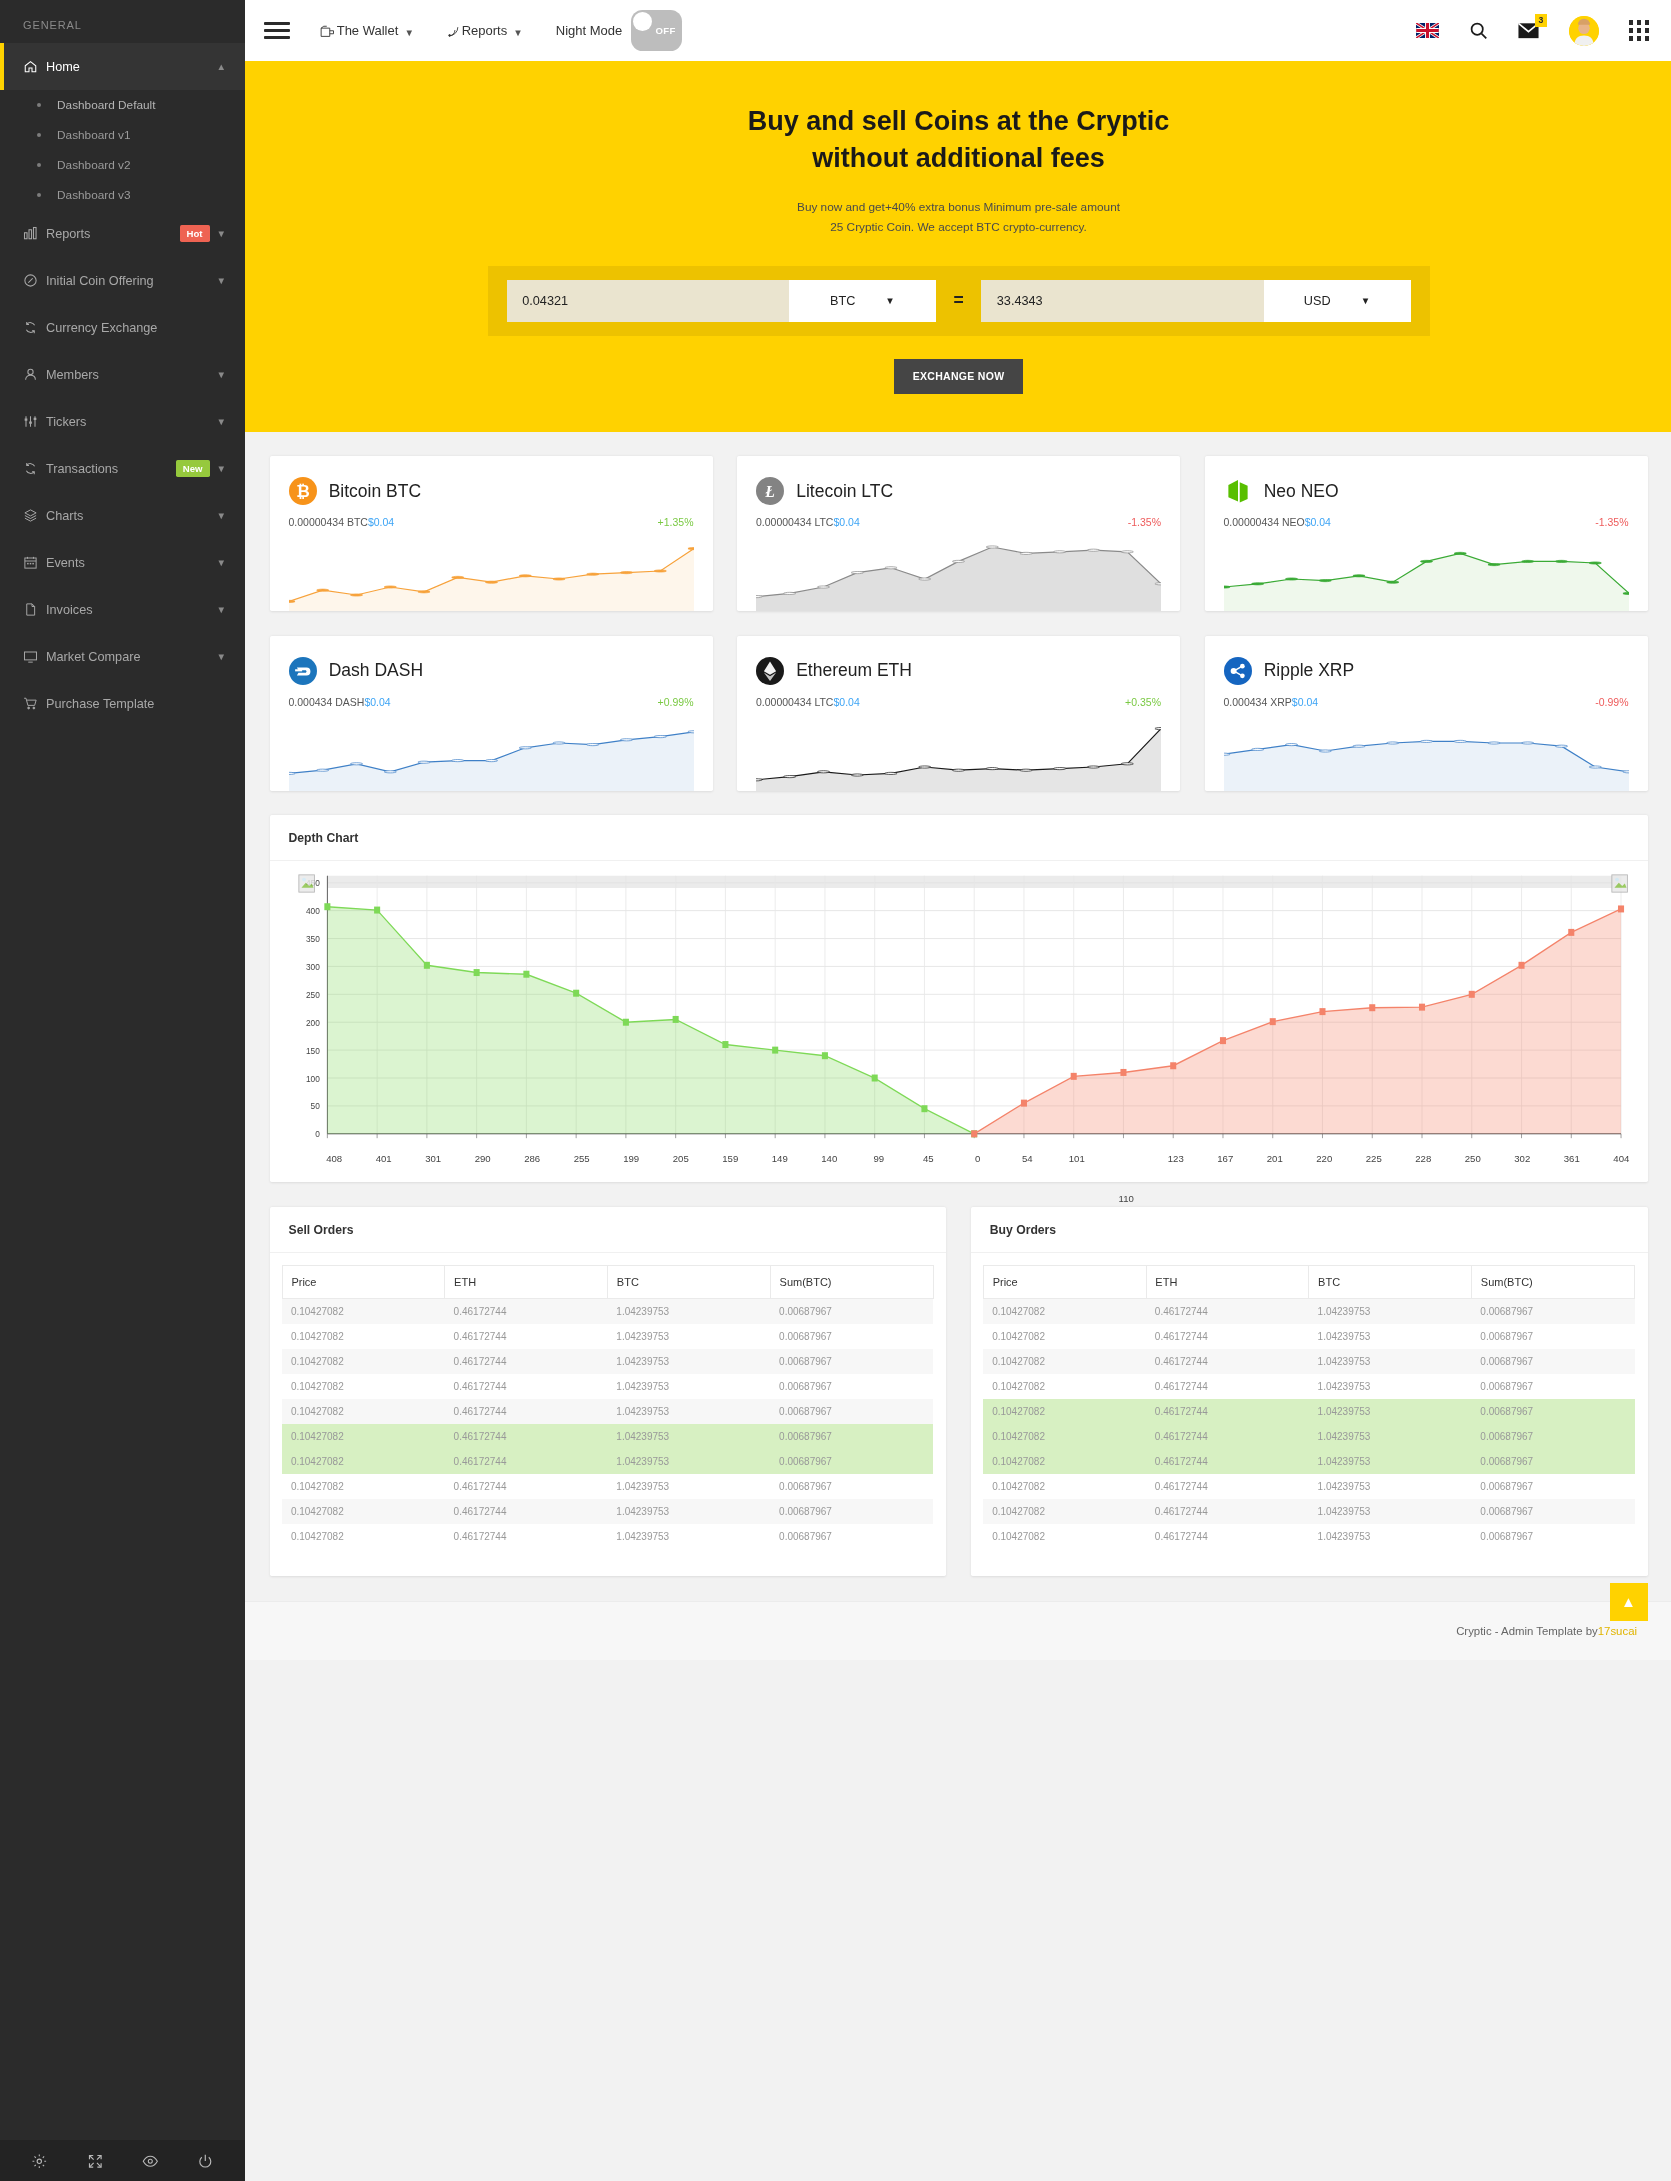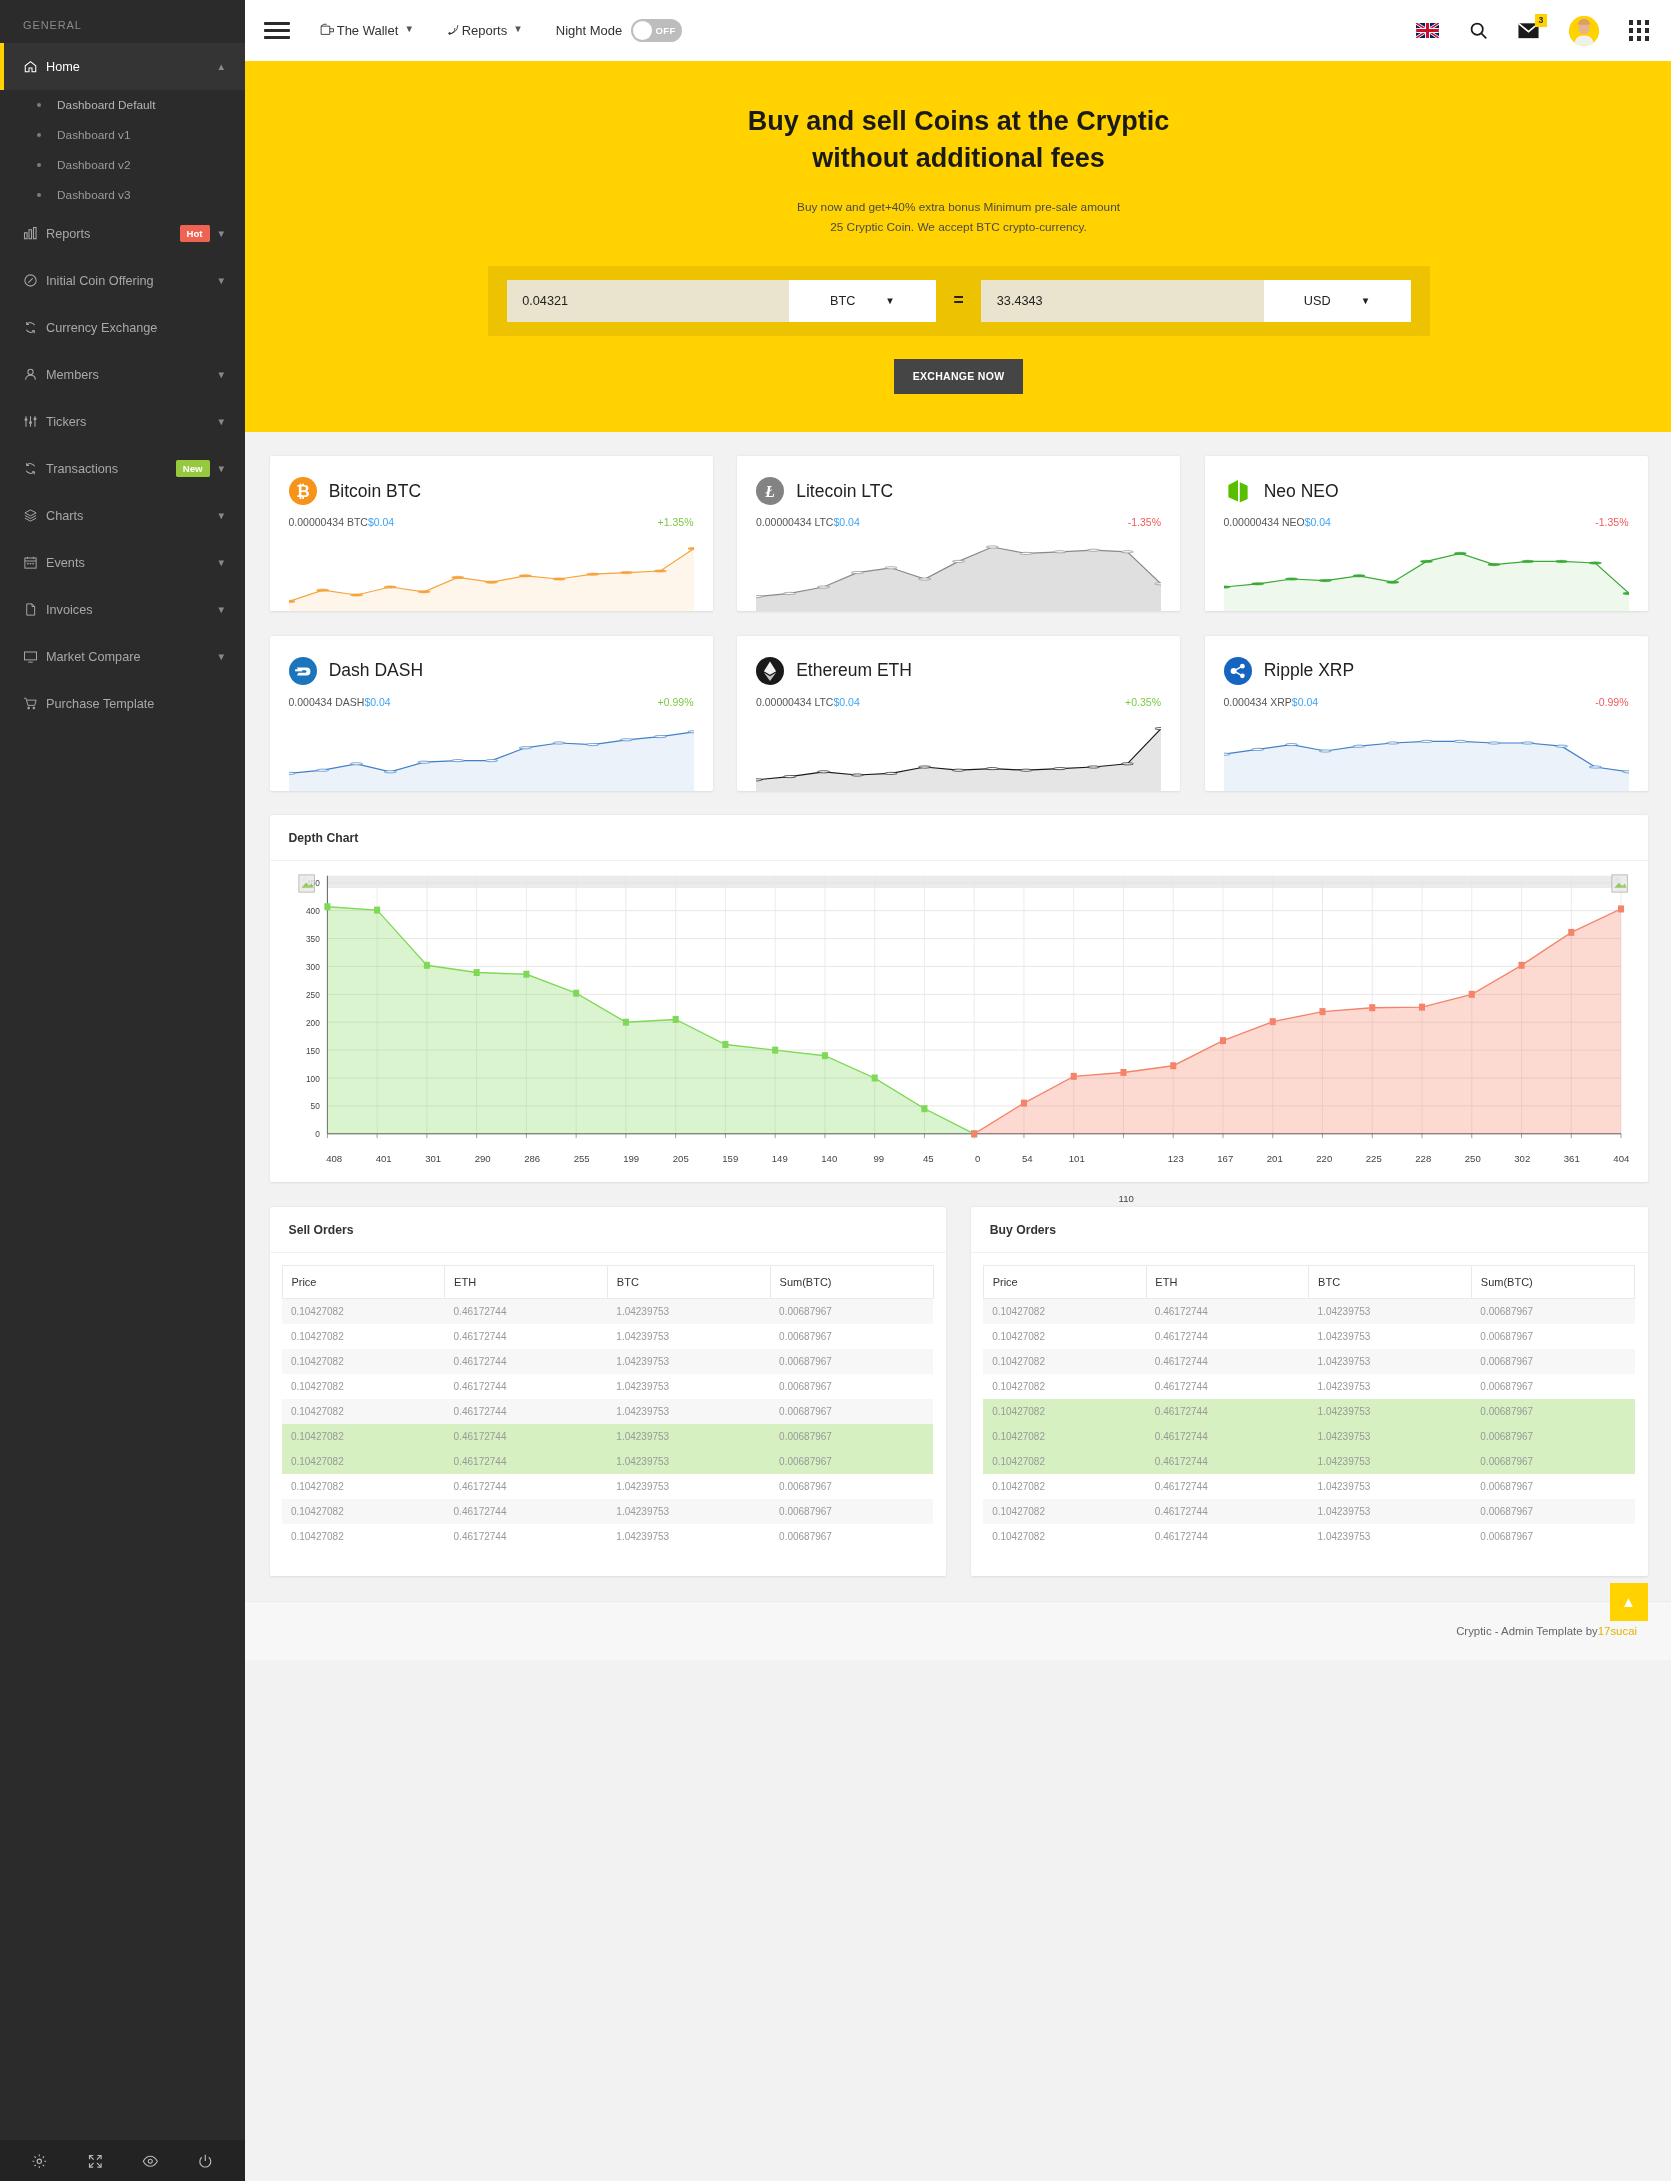--- a/index.html
+++ b/index.html
@@ -71,28 +71,28 @@
   #topbar {
     position: absolute; left: 245px; top: 0; right: 0; height: 61px;
     background: #fff; display: flex; align-items: center;
     padding: 0 23px 0 19px; z-index: 15;
   }
   .hamburger { width: 26px; cursor: pointer; margin-right: 30px; }
   .hamburger span {
     display: block; height: 2.6px; background: #2b2b2b; margin: 4.4px 0; border-radius: 0.9px;
   }
   .tnav {
-    display: flex; align-items: flex-start; margin-right: 33px;
+    display: flex; align-items: flex-end; margin-right: 33px;
     font-size: 13px; color: #333; cursor: pointer;
   }
   .tnav .ti { margin-right: 1.7px; display: flex; }
   .tnav .tcaret { margin-left: 6.1px; font-size: 9.6px; color: #555; }
   .night-wrap { display: flex; align-items: center; font-size: 13px; color: #333; }
   .toggle {
-    width: 51px; height: 23px; border-radius: 11.4px; background: #bdbdbd;
+    width: 51px; height: 41px; border-radius: 11.4px; background: #bdbdbd;
     margin-left: 8.7px; position: relative; cursor: pointer;
     display: flex; align-items: center; justify-content: flex-end;
   }
   .toggle .knob {
     position: absolute; left: 1.7px; top: 1.7px; width: 19px; height: 19px;
     background: #fff; border-radius: 50%;
   }
   .toggle .tlabel {
     font-size: 9.6px; font-weight: bold; color: #fff; padding-right: 6.1px; letter-spacing: 0.4px;
   }

